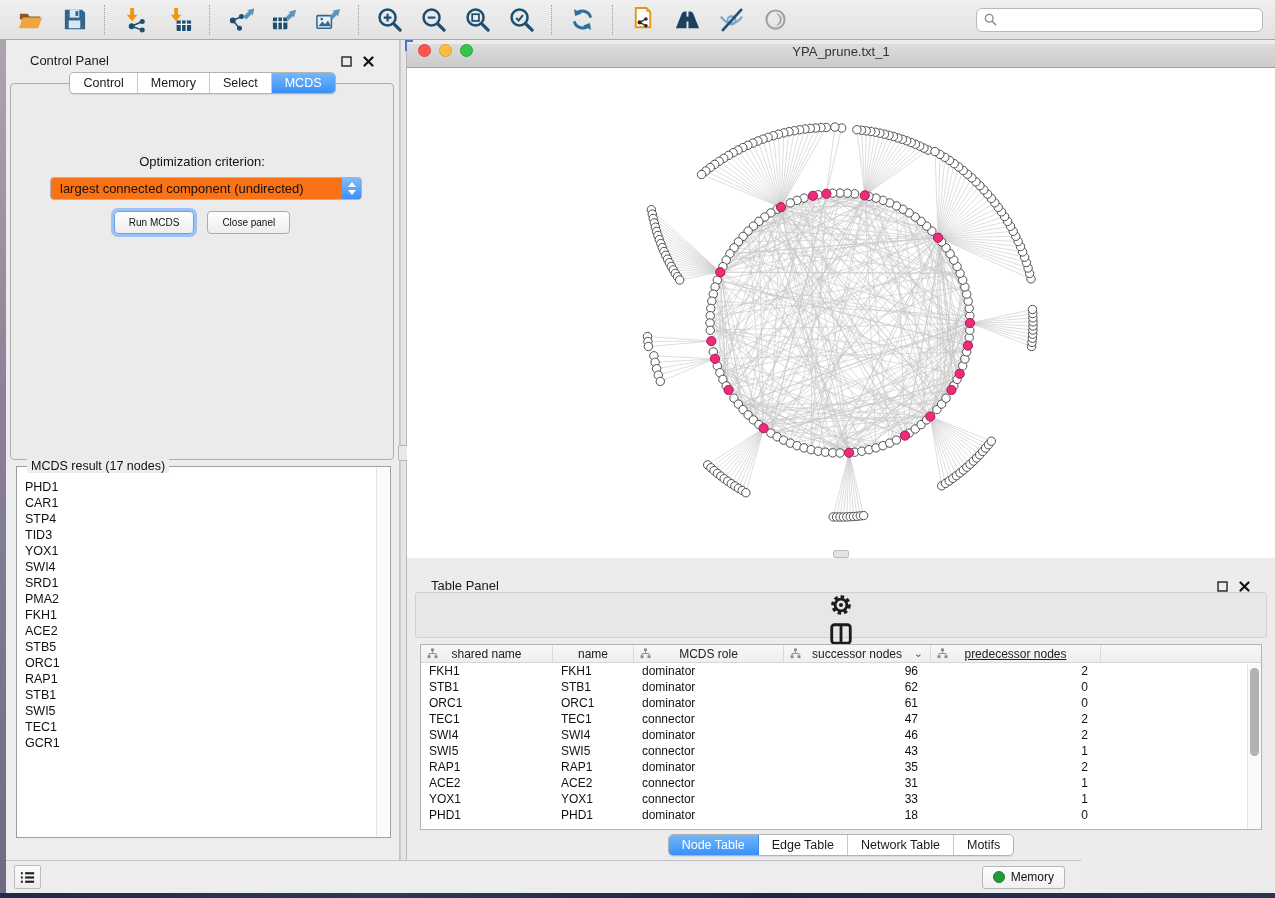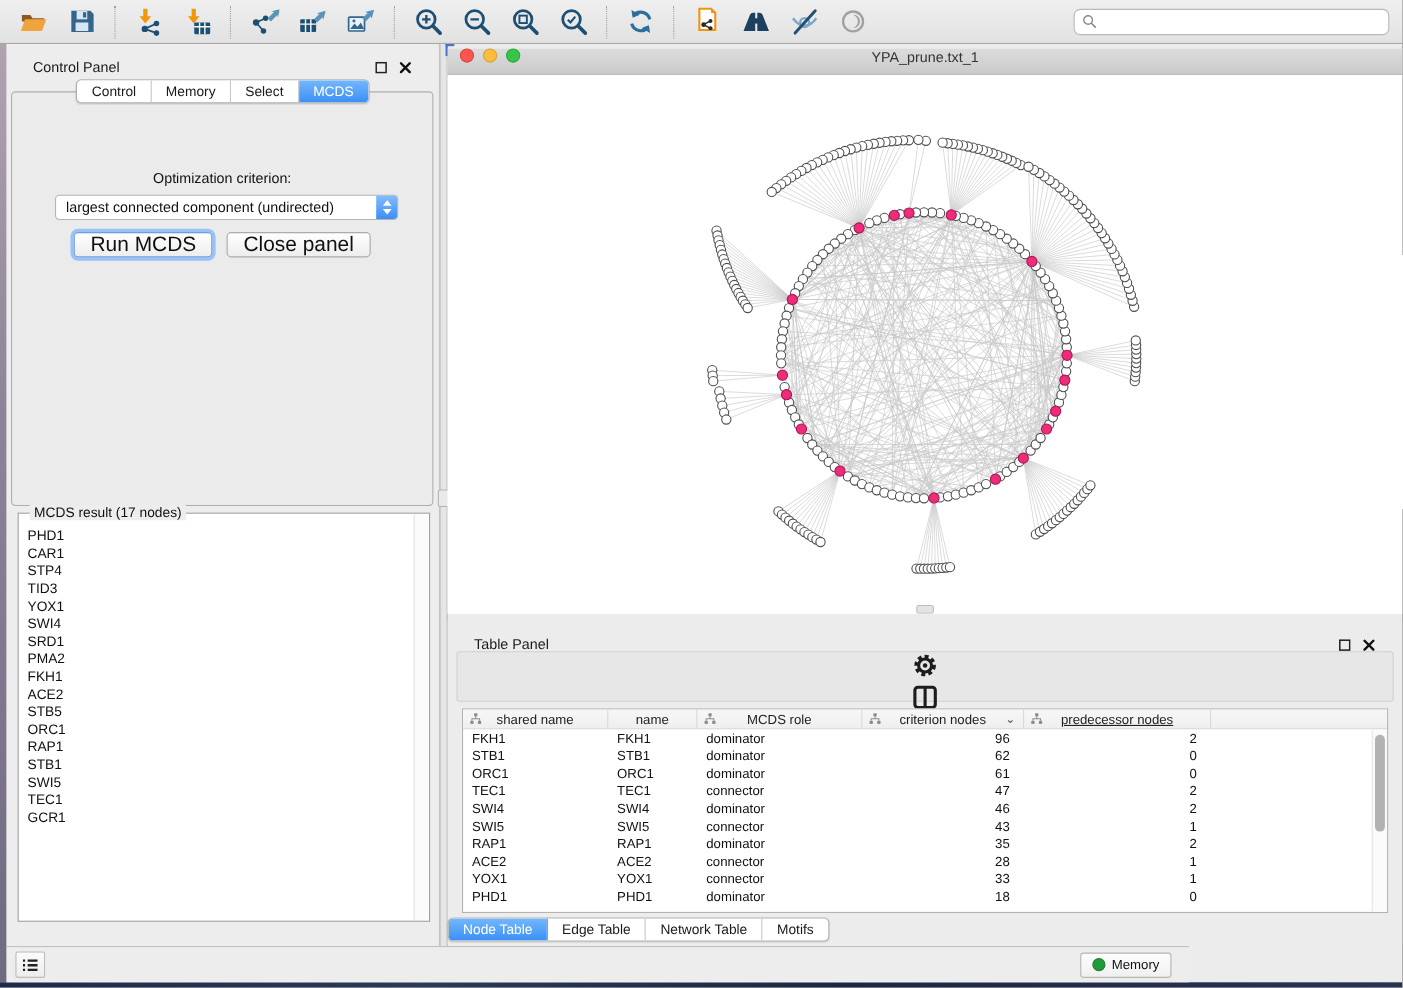--- a/index.html
+++ b/index.html
@@ -34,30 +34,30 @@
 
   .cp-tabs { position:absolute; left:0; top:32px; width:100%; display:flex; justify-content:center; z-index:2; }
   .seg { display:inline-flex; background:#fff; border:1px solid #b2b2b2; border-radius:5px; height:22px; overflow:hidden;
     box-shadow:0 1px 1px rgba(0,0,0,.08); }
   .seg .s { padding:0 13px; font-size:12.5px; display:flex; align-items:center; border-right:1px solid #c8c8c8; color:#1a1a1a; cursor:pointer; white-space:nowrap; }
   .seg .s:last-child { border-right:none; }
   .seg .s.sel { background:linear-gradient(#73b7fc,#3a90f8); color:#fff; border-right-color:#3a90f8; }
 
   .cp-box { position:absolute; left:4px; top:43px; width:384px; height:377px; border:1px solid #aeaeae; border-radius:4px; background:#EBEBEB; }
   .crit-label { position:absolute; left:0; top:70px; width:100%; text-align:center; font-size:13px; color:#111; }
-  .combo { position:absolute; left:39px; top:93px; width:312px; height:23px; background:#ffffff; border:1px solid #b3b3b3; border-radius:4px;
+  .combo { position:absolute; left:39px; top:93px; width:312px; height:23px; background:#f97316; border:1px solid #b3b3b3; border-radius:4px;
     display:flex; align-items:stretch; cursor:pointer; }
   .combo .val { flex:1; display:flex; align-items:center; padding:0 9px; font-size:13px; color:#111; white-space:nowrap; }
   .combo .step { width:19px; background:linear-gradient(#82bcfb,#3d8ef7); border-radius:0 3px 3px 0;
     display:flex; flex-direction:column; align-items:center; justify-content:center; gap:3px; }
   .tri-up { width:0; height:0; border-left:4px solid transparent; border-right:4px solid transparent; border-bottom:5px solid #fff; }
   .tri-dn { width:0; height:0; border-left:4px solid transparent; border-right:4px solid transparent; border-top:5px solid #fff; }
   .cp-btnrow { position:absolute; left:0; top:127px; width:100%; display:flex; justify-content:center; gap:13px; }
   .aqua-btn { height:23px; padding:0 14px; background:linear-gradient(#ffffff,#ededed); border:1px solid #ababab; border-radius:4px;
-    font-size:19px; color:#111; cursor:pointer; font-family:"Liberation Sans",sans-serif; }
+    font-size:10px; color:#111; cursor:pointer; font-family:"Liberation Sans",sans-serif; }
   .aqua-btn.focus { box-shadow:0 0 0 3px rgba(110,170,255,.65); border-color:#6f9fe0; }
 
   .result-box { position:absolute; left:10px; top:426px; width:375px; height:372px; background:#fff; border:1px solid #9e9e9e; }
   .result-box .legend { position:absolute; left:10px; top:-8px; background:#EDEDED; padding:0 4px; font-size:12.5px; color:#111; }
   .result-list { position:absolute; left:8px; top:12px; right:20px; bottom:6px; overflow:hidden; font-size:12.5px; line-height:16px; color:#111; }
   .result-scroll { position:absolute; right:1px; top:1px; bottom:1px; width:13px; background:#FBFBFB; border-left:1px solid #e2e2e2; }
 
   
   .v-split { position:absolute; left:400px; top:40px; width:7px; height:820px; background:#E6E6E6; border-left:1px solid #cdcdcd; border-right:1px solid #b9b9b9; }
   .v-grip { position:absolute; left:-3px; top:405px; width:11px; height:16px; background:#e9e9e9; border:1px solid #b5b5b5; border-radius:2px; cursor:col-resize; }
@@ -91,21 +91,21 @@
     border-right:1px solid #d9d9d9; flex:0 0 auto; cursor:pointer; }
   .nt-hcell .treeic { position:absolute; left:6px; top:3px; }
   .nt-hcell .sort { position:absolute; right:7px; top:2px; font-size:11px; color:#555; }
   .nt-hcell.filler { border-right:none; flex:1 1 auto; cursor:default; }
   .nt-row { display:flex; height:16px; }
   .nt-cell { flex:0 0 auto; font-size:12px; color:#111; padding:1px 8px 0 8px; white-space:nowrap; overflow:hidden; }
   .nt-cell.num { text-align:right; padding-right:13px; }
   .nt-scroll { position:absolute; right:0; top:19px; bottom:0; width:14px; background:#FAFAFA; border-left:1px solid #e4e4e4; }
   .nt-thumb { position:absolute; left:2px; top:4px; width:9px; height:88px; background:#b2b2b2; border-radius:5px; }
 
-  .tp-tabs { position:absolute; left:0; top:269px; width:100%; display:flex; justify-content:flex-start; }
+  .tp-tabs { position:absolute; left:0; top:269px; width:100%; display:flex; justify-content:center; }
 
   
   .status-bar { position:absolute; left:6px; top:860px; width:1075px; height:33px; background:#EDEDED; border-top:1px solid #c2c2c2;
     display:flex; align-items:center; padding:0 8px; }
   .st-left { width:27px; height:24px; background:linear-gradient(#fbfbfb,#ededed); border:1px solid #bdbdbd; border-radius:2px;
     display:flex; align-items:center; justify-content:center; cursor:pointer; }
   .mem-btn { margin-left:auto; margin-right:8px; height:23px; background:linear-gradient(#fdfdfd,#f0f0f0); border:1px solid #b6b6b6; border-radius:3px;
     display:flex; align-items:center; gap:6px; padding:0 10px; font-size:12px; color:#111; cursor:pointer; }
   .mem-dot { width:12px; height:12px; border-radius:50%; background:#219a37; border:1px solid #1b7e2d; }
 </style>
@@ -1206,21 +1206,21 @@
                 </svg></span>
               <span>MCDS role</span>
             </div>
             <div class="nt-hcell" style="width: 147px;">
               <span class="treeic"><svg width="11" height="11" viewBox="0 0 12 12">
                   <rect x="4.4" y="0.5" width="3.2" height="3" fill="#8a8a8a"></rect>
                   <rect x="0.6" y="8" width="3.2" height="3" fill="#8a8a8a"></rect>
                   <rect x="8.2" y="8" width="3.2" height="3" fill="#8a8a8a"></rect>
                   <path d="M6 3.5 V6 M2.2 8 V6 h7.6 v2" fill="none" stroke="#8a8a8a" stroke-width="1"></path>
                 </svg></span>
-              <span>criterion nodes</span>
+              <span>successor nodes</span>
               <span class="sort">⌄</span>
             </div>
             <div class="nt-hcell" style="width: 170px; text-decoration: underline;">
               <span class="treeic"><svg width="11" height="11" viewBox="0 0 12 12">
                   <rect x="4.4" y="0.5" width="3.2" height="3" fill="#8a8a8a"></rect>
                   <rect x="0.6" y="8" width="3.2" height="3" fill="#8a8a8a"></rect>
                   <rect x="8.2" y="8" width="3.2" height="3" fill="#8a8a8a"></rect>
                   <path d="M6 3.5 V6 M2.2 8 V6 h7.6 v2" fill="none" stroke="#8a8a8a" stroke-width="1"></path>
                 </svg></span>
               <span>predecessor nodes</span>
@@ -1274,21 +1274,21 @@
               <div class="nt-cell" style="width: 132px;">RAP1</div>
               <div class="nt-cell" style="width: 81px;">RAP1</div>
               <div class="nt-cell" style="width: 150px;">dominator</div>
               <div class="nt-cell num" style="width: 147px;">35</div>
               <div class="nt-cell num" style="width: 170px;">2</div>
             </div>
             <div class="nt-row">
               <div class="nt-cell" style="width: 132px;">ACE2</div>
               <div class="nt-cell" style="width: 81px;">ACE2</div>
               <div class="nt-cell" style="width: 150px;">connector</div>
-              <div class="nt-cell num" style="width: 147px;">28</div>
+              <div class="nt-cell num" style="width: 147px;">31</div>
               <div class="nt-cell num" style="width: 170px;">1</div>
             </div>
             <div class="nt-row">
               <div class="nt-cell" style="width: 132px;">YOX1</div>
               <div class="nt-cell" style="width: 81px;">YOX1</div>
               <div class="nt-cell" style="width: 150px;">connector</div>
               <div class="nt-cell num" style="width: 147px;">33</div>
               <div class="nt-cell num" style="width: 170px;">1</div>
             </div>
             <div class="nt-row">

